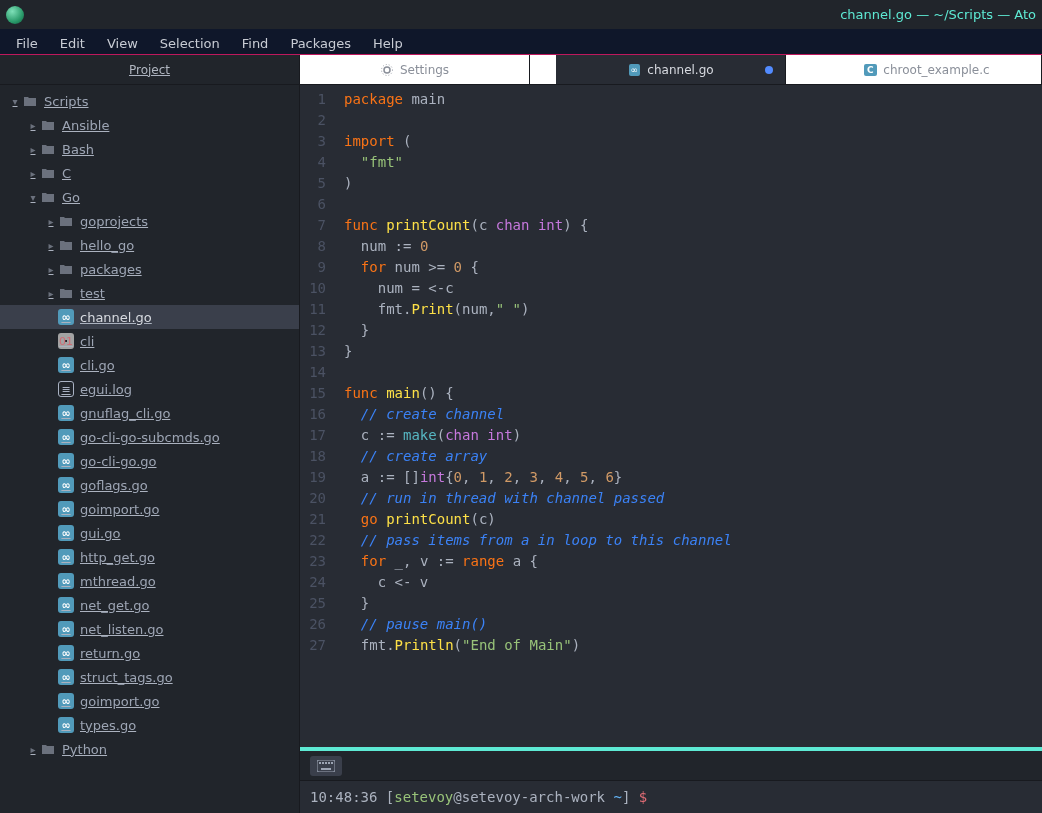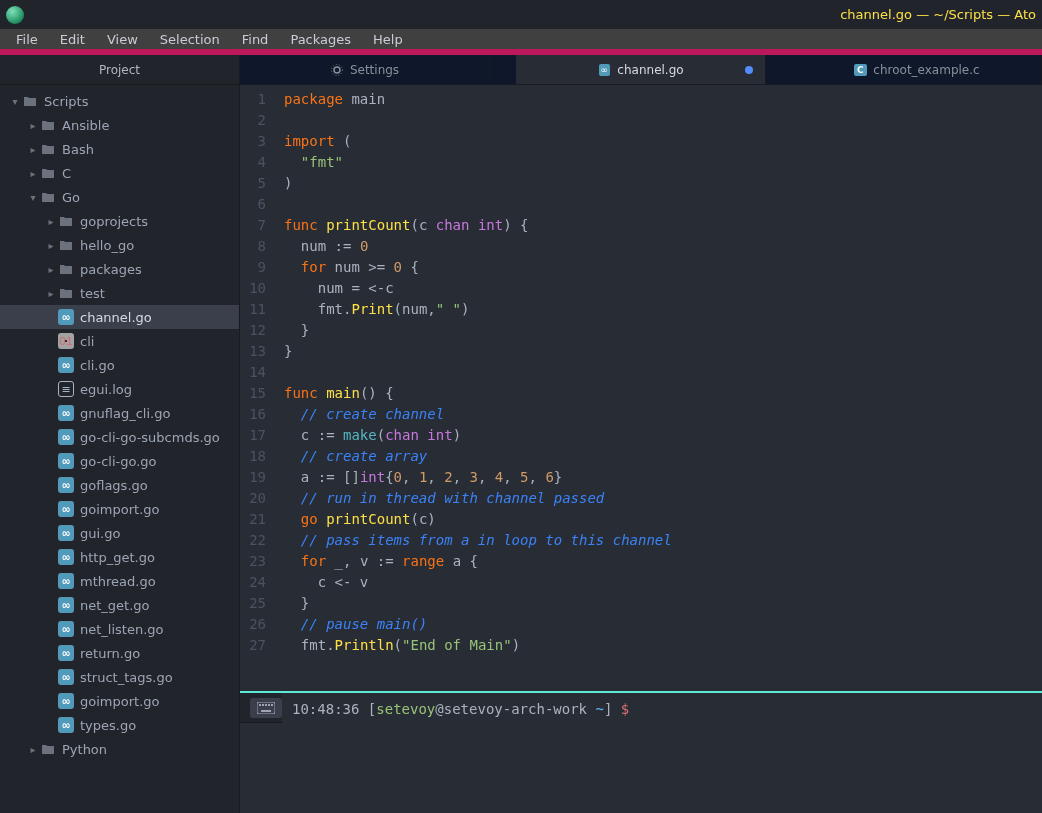--- a/index.html
+++ b/index.html
@@ -14,59 +14,60 @@
   display: flex;
   flex-direction: column;
 }
 .titlebar {
   background: #21252b;
   height: 29px;
   display: flex;
   align-items: center;
   justify-content: flex-end;
   padding: 0 6px;
-  color: #fde047;
+  color: #5eead4;
   font-size: 13px;
   position: relative;
 }
 .titlebar .globe {
   position: absolute;
   left: 6px;
   top: 6px;
   width: 18px;
   height: 18px;
   border-radius: 50%;
   background: radial-gradient(circle at 35% 30%, #7ee0b8 0%, #2b9b6b 60%, #0d5c3d 100%);
 }
 .menubar {
-  background: #404040;
+  background: #0f172a;
   height: 26px;
   display: flex;
-  align-items: flex-start;
+  align-items: flex-end;
   padding: 0 6px;
   gap: 2px;
-  border-bottom: 6px solid #be185d;
+  border-bottom: 1px solid #be185d;
 }
 .menubar .menu-item {
   padding: 3px 10px;
   color: #c8ccd4;
   cursor: pointer;
 }
 .workspace {
   flex: 1;
   display: flex;
   overflow: hidden;
 }
 .sidebar {
-  width: 240px;
+  width: 300px;
   background: #21252b;
   border-right: 1px solid #181a1f;
   display: flex;
   flex-direction: column;
   overflow: hidden;
+  text-decoration: underline;
 }
 .sidebar-header {
   height: 30px;
   display: flex;
   align-items: center;
   justify-content: center;
   color: #b0b6c0;
   font-size: 12px;
   border-bottom: 1px solid #181a1f;
 }
@@ -123,21 +124,21 @@
 }
 .main {
   flex: 1;
   display: flex;
   flex-direction: column;
   overflow: hidden;
 }
 .tabs {
   height: 30px;
   display: flex;
-  background: #0f172a;
+  background: #ffffff;
   border-bottom: 1px solid #181a1f;
   gap: 26px;
 }
 .tab {
   flex: 1;
   display: flex;
   align-items: center;
   justify-content: center;
   gap: 6px;
   color: #8a8f99;
@@ -176,23 +177,24 @@
   user-select: none;
 }
 .code {
   flex: 1;
   padding: 4px 0 4px 10px;
   line-height: 21px;
   white-space: pre;
   color: #abb2bf;
 }
 .terminal-panel {
-  border-top: 2px solid #5eead4;
+  border-top: 4px solid #5eead4;
   background: #282c34;
   display: flex;
+  flex-direction: column;
 }
 .terminal-toolbar {
   height: 30px;
   display: flex;
   align-items: center;
   padding-left: 10px;
   border-bottom: 1px solid #181a1f;
   background: #21252b;
 }
 .kbd-btn {

